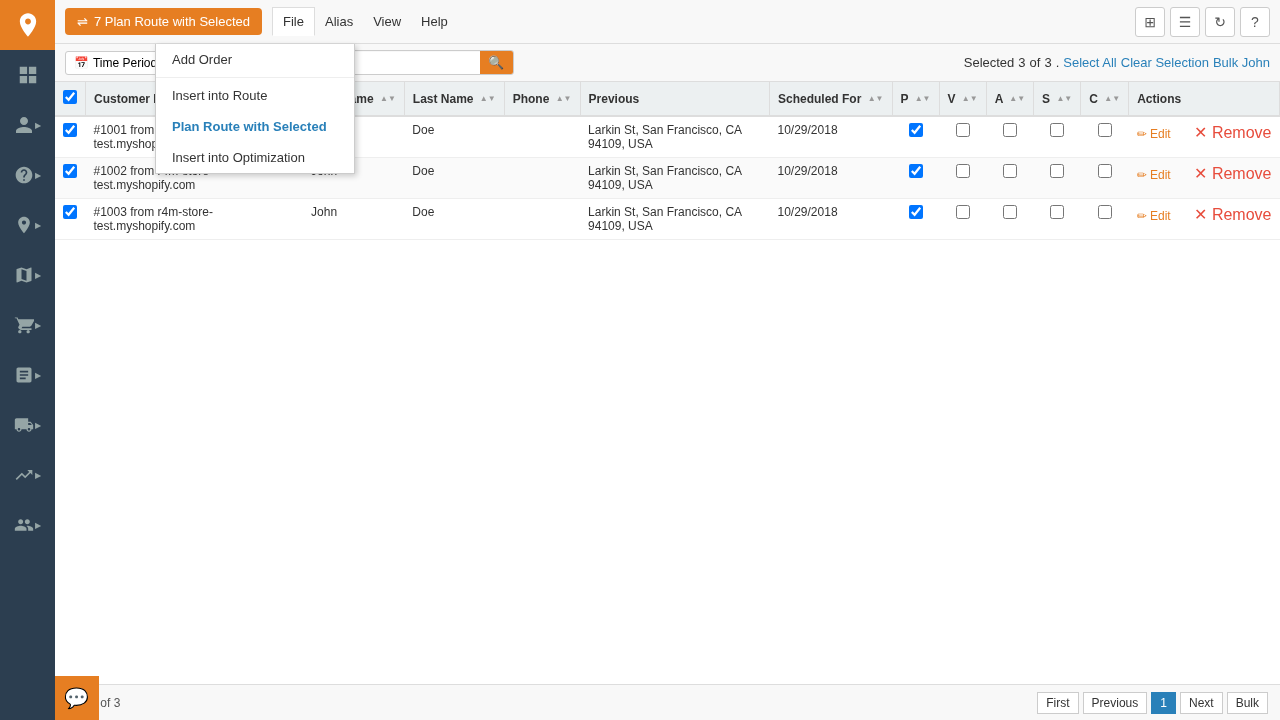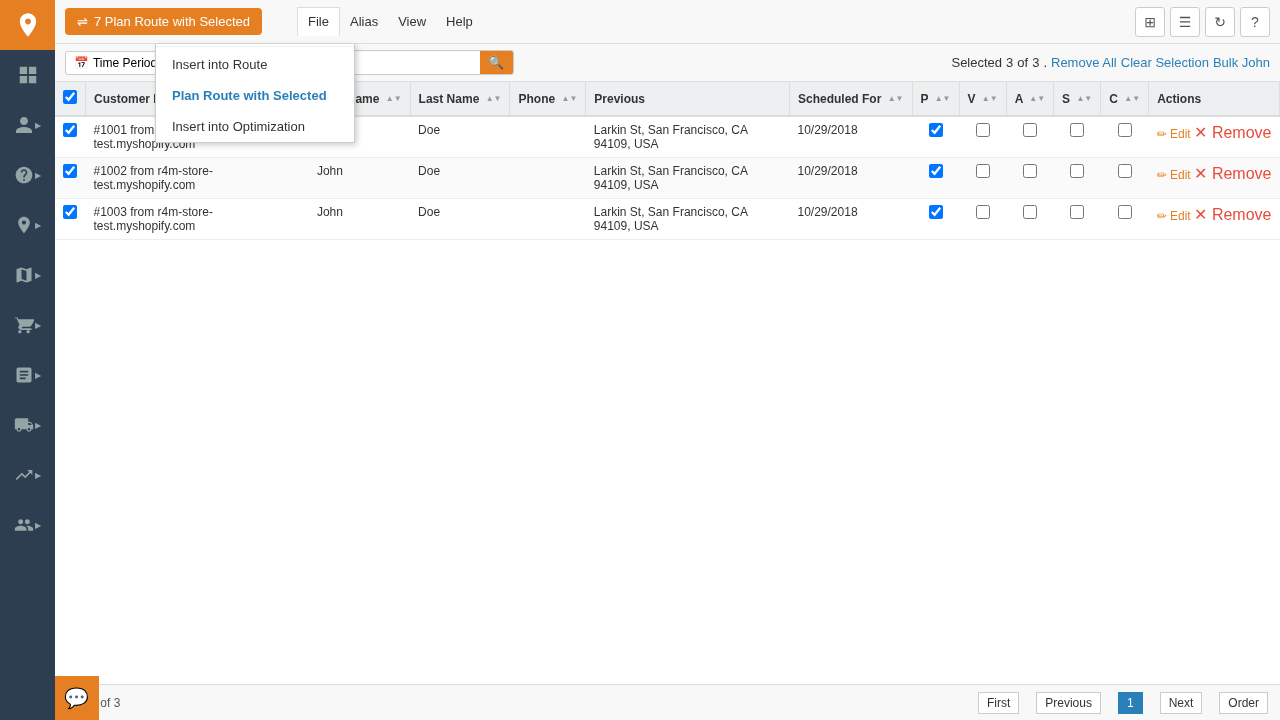--- a/index.html
+++ b/index.html
@@ -79,21 +79,21 @@
       margin-left: 10px;
       gap: 0;
     }
     .menu-item {
       padding: 6px 10px;
       cursor: pointer;
       color: #333;
       font-size: 13px;
       position: relative;
     }
-    .menu-item.active { background: white; border: 1px solid #ddd; border-bottom: 1px solid white; margin-left: 25px; }
+    .menu-item.active { background: white; border: 1px solid #ddd; border-bottom: 1px solid white; }
     .topbar-right {
       margin-left: auto;
       display: flex;
       align-items: center;
       gap: 5px;
     }
     .icon-btn {
       width: 30px;
       height: 30px;
       border: 1px solid #ccc;
@@ -241,21 +241,21 @@
     }
     .checkbox-col { width: 30px; text-align: center; }
     .actions-col { white-space: nowrap; }
     .edit-btn {
       color: #e67e22;
       background: none;
       border: none;
       cursor: pointer;
       font-size: 12px;
       text-decoration: none;
-      margin-right: 0;
+      margin-right: 20px;
     }
     .remove-btn {
       color: #e74c3c;
       background: none;
       border: none;
       cursor: pointer;
       font-size: 16px;
       text-decoration: none;
     }
 
@@ -270,21 +270,21 @@
       flex-shrink: 0;
     }
     .pagination-info {
       font-size: 12px;
       color: #555;
     }
     .pagination-controls {
       margin-left: auto;
       display: flex;
       align-items: flex-start;
-      gap: 17px;
+      gap: 4px;
     }
     .page-btn {
       padding: 3px 8px;
       background: white;
       border: 1px solid #ccc;
       cursor: pointer;
       font-size: 12px;
       color: #333;
     }
     .page-btn.current {
@@ -400,20 +400,21 @@
       <div class="menu-item">Help</div>
     </div>
     <div class="topbar-right">
       <div class="icon-btn">⊞</div>
       <div class="icon-btn">☰</div>
       <div class="icon-btn">↻</div>
       <div class="icon-btn">?</div>
     </div>
 
     <div class="dropdown-menu">
+      <div class="dropdown-item">Add Order</div>
       <hr class="dropdown-divider">
       <div class="dropdown-item">Insert into Route</div>
       <div class="dropdown-item highlighted">Plan Route with Selected</div>
       <div class="dropdown-item">Insert into Optimization</div>
     </div>
   </div>
 
   <div class="toolbar">
     <div class="toolbar-left">
       <div class="time-period-btn">
@@ -424,21 +425,21 @@
       <div class="search-box">
         <input class="search-input" type="text" placeholder="" style="">
         <button class="search-btn">🔍</button>
       </div>
     </div>
     <div class="toolbar-right">
       <span>Selected</span>
       <span>3</span>
       <span>of</span>
       <span>3</span>.
-      <a>Remove All</a>
+      <a>Select All</a>
       <a>Clear Selection</a>
       <a>Bulk John</a>
     </div>
   </div>
 
   <div class="table-container">
     <table>
       <thead>
         <tr>
           <th class="checkbox-col">
@@ -532,18 +533,18 @@
     </table>
   </div>
 
   <div class="bottom-bar">
     <span class="pagination-info">1 to 3 of 3</span>
     <div class="pagination-controls">
       <button class="page-btn">First</button>
       <button class="page-btn">Previous</button>
       <button class="page-btn current">1</button>
       <button class="page-btn">Next</button>
-      <button class="page-btn">Order</button>
+      <button class="page-btn">Bulk</button>
     </div>
   </div>
 </div>
 
 <div class="chat-bubble">💬</div>
 
 </body></html>

